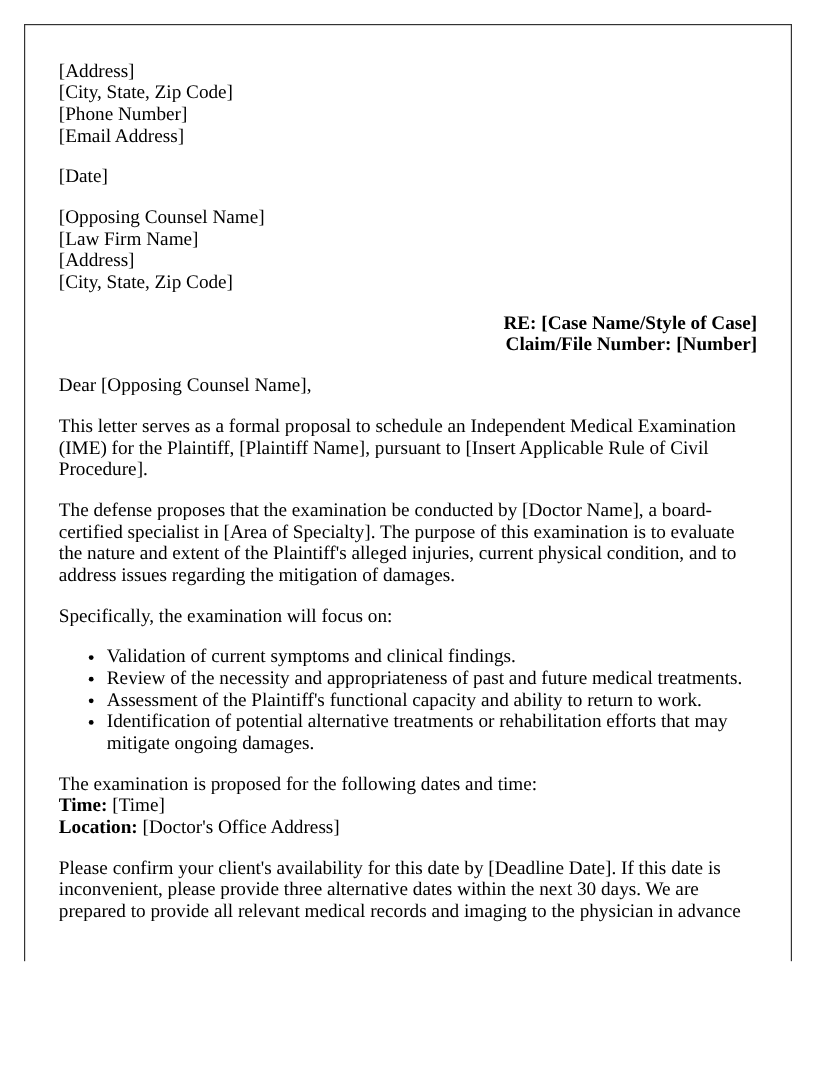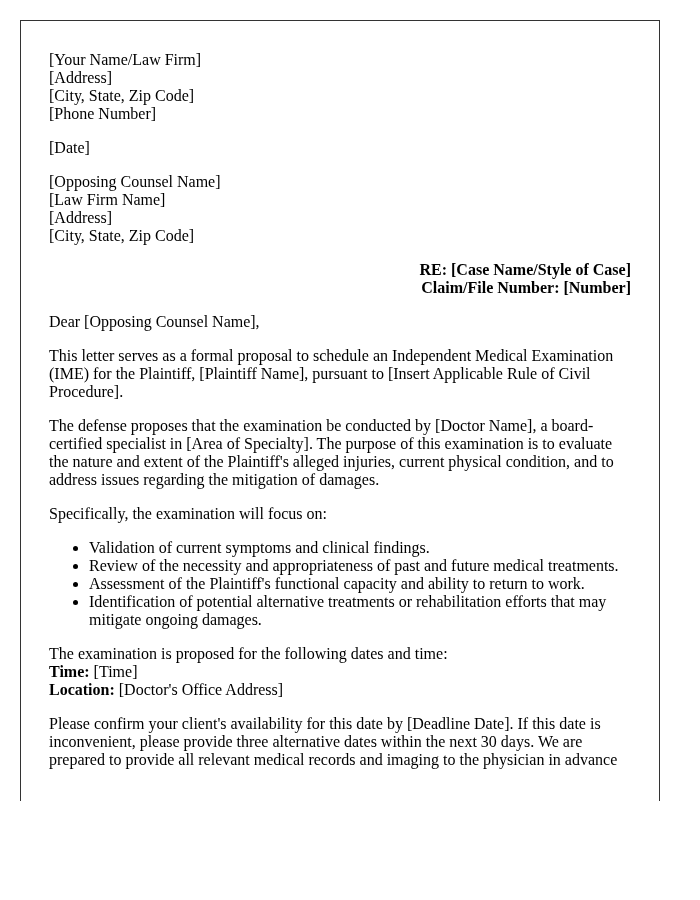--- a/index.html
+++ b/index.html
@@ -41,24 +41,24 @@
   }
   ul li { margin: 0; }
 </style>
 </head>
 <body>
 
 <div class="page">
   <div class="content">
 
     <div class="block">
-      <span class="line">[Your Name/Law Firm]</span>
       <span class="line">[Address]</span>
       <span class="line">[City, State, Zip Code]</span>
       <span class="line">[Phone Number]</span>
+      <span class="line">[Email Address]</span>
     </div>
 
     <div class="block">
       <span class="line">[Date]</span>
     </div>
 
     <div class="block">
       <span class="line">[Opposing Counsel Name]</span>
       <span class="line">[Law Firm Name]</span>
       <span class="line">[Address]</span>

